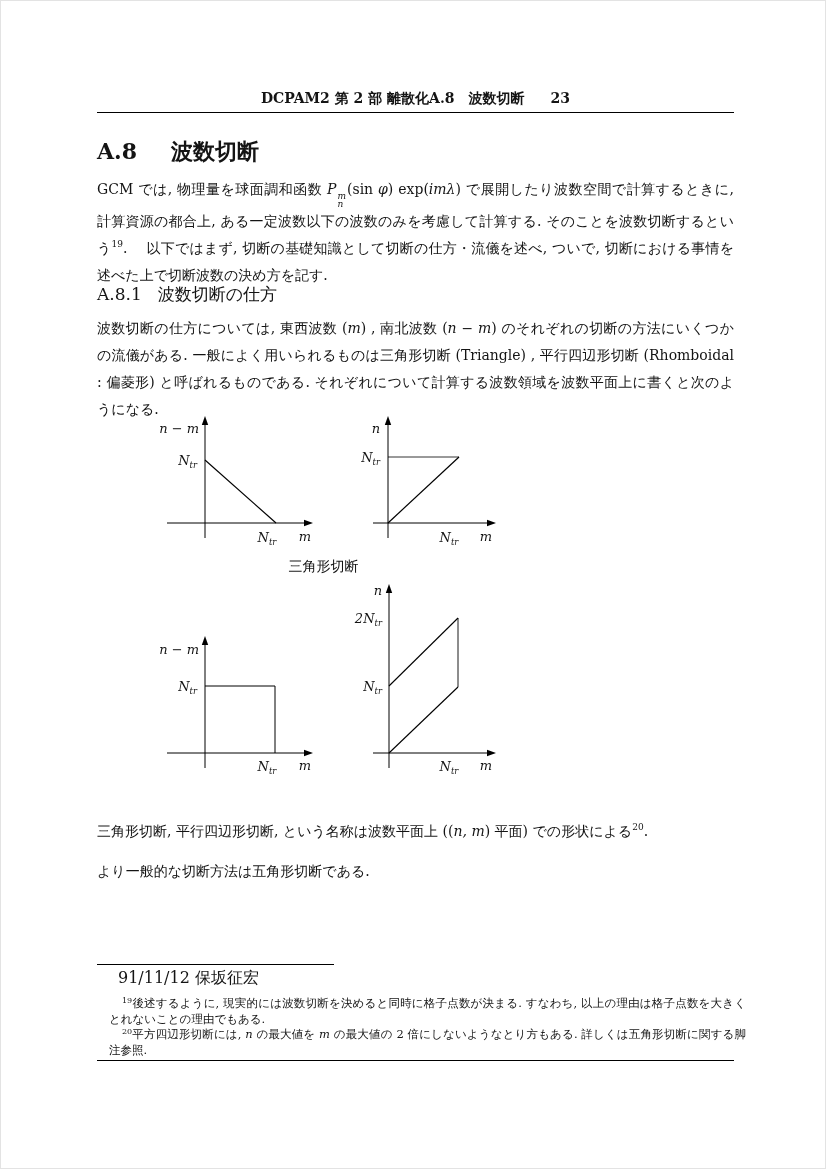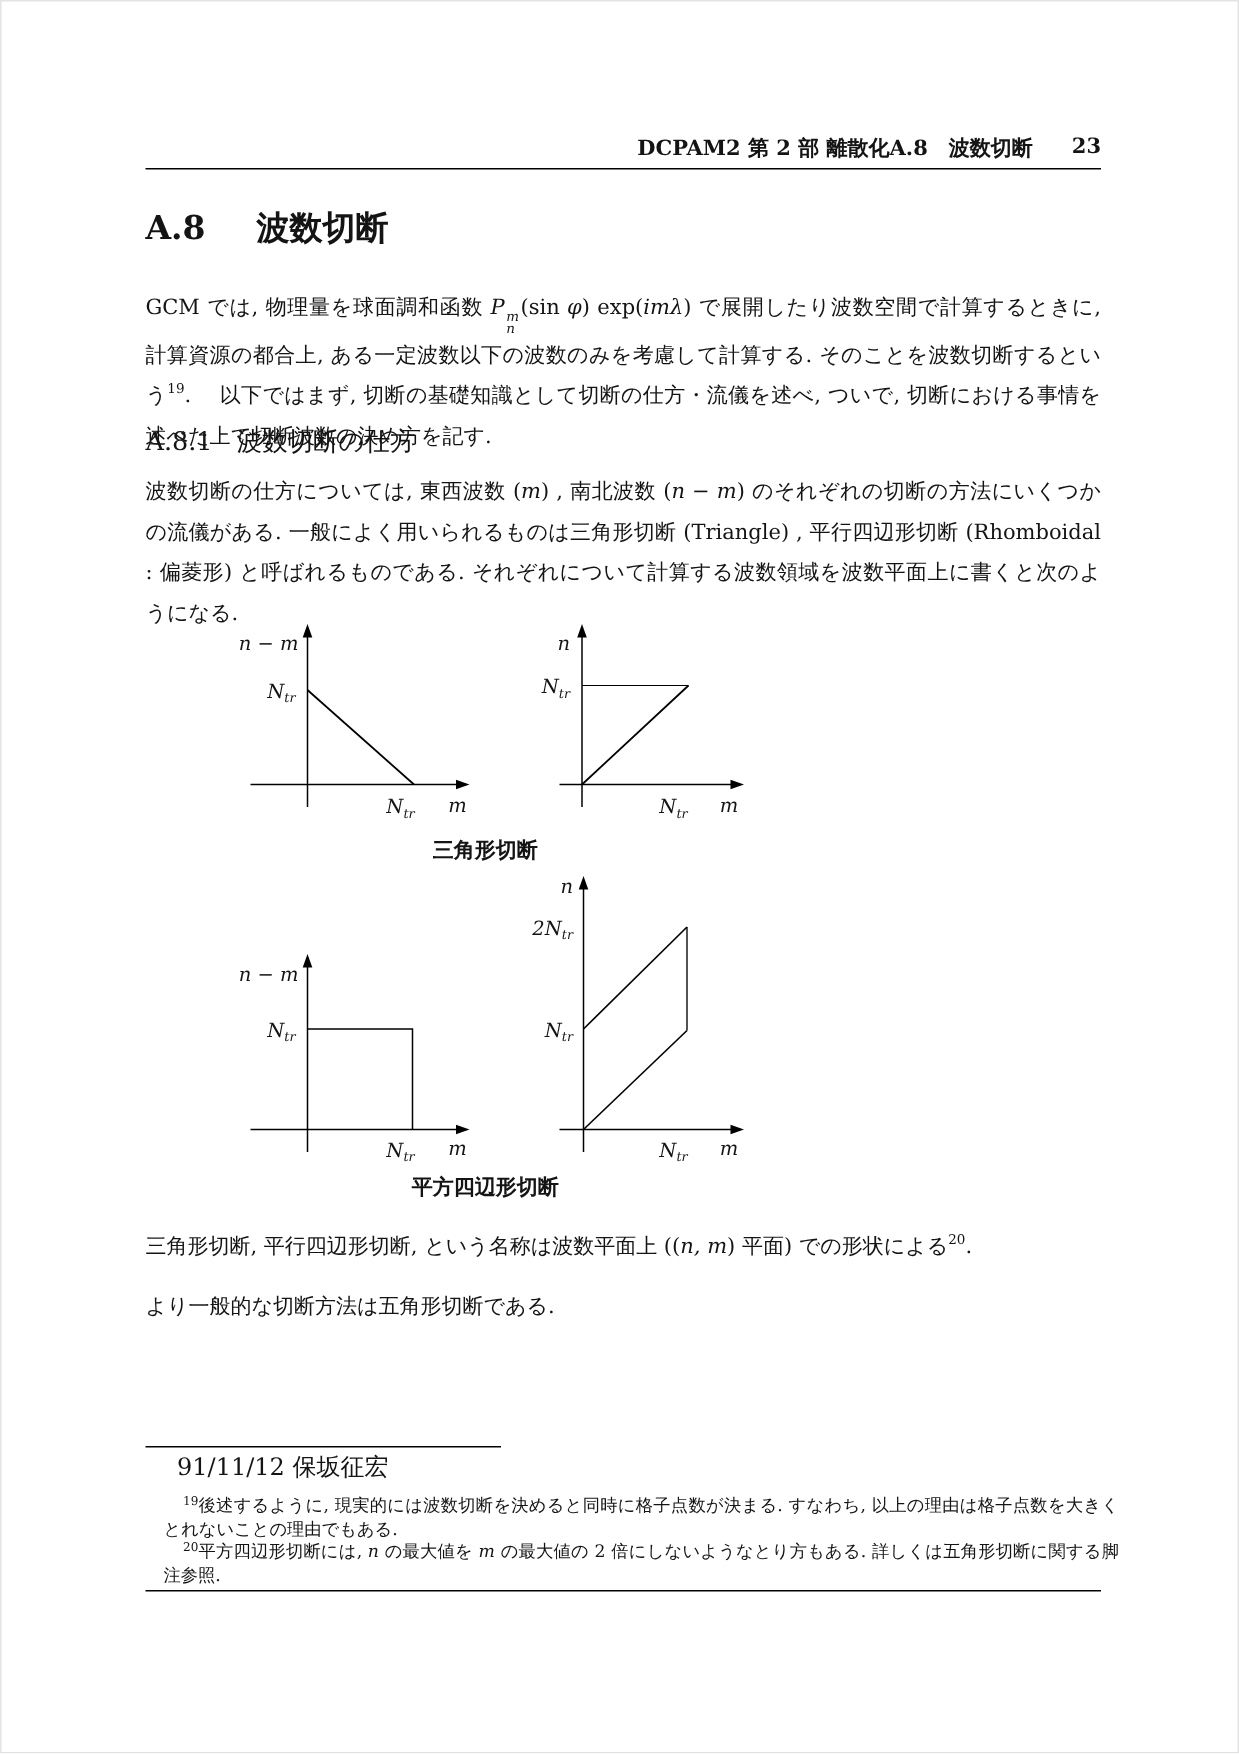--- a/index.html
+++ b/index.html
@@ -7,37 +7,37 @@
     position:relative;
     width:826px;height:1169px;
     background:#ffffff;
     font-family:"DejaVu Serif", serif;
     color:#141414;
     box-shadow: inset 0 0 0 1px #e3e3e3;
     overflow:hidden;
   }
   .abs{position:absolute;}
   .rule{background:#000;height:1px;}
-  .header{top:90px;left:97px;width:637px;display:flex;justify-content:flex-end;
+  .header{top:90px;left:97px;width:637px;display:flex;justify-content:center;
           font-size:14px;font-weight:bold;}
   .header-right{display:flex;gap:26px;}
   .header-rule{top:112px;left:97px;width:637px;}
   .doc-title{top:137px;left:97px;font-size:22px;font-weight:bold;margin:0;}
   .doc-title .num{margin-right:34px;}
   .body-par{left:97px;width:637px;font-size:14px;line-height:27px;
             text-align:justify;margin:0;}
   .sec-head{top:283px;left:97px;font-size:17px;font-weight:normal;margin:0;}
   .sec-head .num{margin-right:16px;}
   .mi{font-style:italic;}
   .supsub{display:inline-flex;flex-direction:column;align-items:flex-start;
           font-size:9px;line-height:8px;vertical-align:-5px;font-style:italic;
           margin:0 1px;}
   sup.fnref{font-size:9px;vertical-align:6px;line-height:0;}
   .figure{display:flex;align-items:flex-end;}
-  .fig-caption{font-size:14px;text-align:center;margin-top:6px;font-weight:bold;}
+  .fig-caption{font-size:14px;text-align:center;margin-top:6px;}
   svg text{font-family:"DejaVu Serif", serif;font-size:13px;fill:#141414;}
   svg .it{font-style:italic;}
   svg .ssub{font-size:8.5px;}
   .fn-rule{top:964px;left:97px;width:237px;}
   .fn-date{top:968px;left:97px;width:637px;font-size:16px;padding-left:21px;box-sizing:border-box;}
   .footnote{left:97px;width:637px;font-size:11.5px;line-height:15.5px;
             text-align:justify;margin:12px;text-indent:13px;}
   .footnote sup.fnref{font-size:8px;vertical-align:4px;}
   .footer-rule{top:1060px;left:97px;width:637px;}
   .footer{top:1065px;left:97px;width:637px;display:flex;justify-content:space-between;
@@ -55,21 +55,21 @@
       <span>A.8　波数切断</span>
       <span>23</span>
     </span>
   </div>
   <div class="abs rule header-rule"></div>
 
   <h1 class="abs doc-title">
     <span class="num">A.8</span><span>波数切断</span>
   </h1>
 
-  <p class="abs body-par" style="top:192px">
+  <p class="abs body-par" style="top:176px">
     <span>GCM では, 物理量を球面調和函数 </span><span class="mi">P</span><span class="supsub">
         <span>m</span>
         <span>n</span>
       </span><span>(sin </span><span class="mi">φ</span><span>) exp(</span><span class="mi">imλ</span><span>)</span><span> で展開したり波数空間で計算するときに, 計算資源の都合上, ある一定波数以下の波数のみを考慮して計算する. そのことを波数切断するという</span><sup class="fnref">19</sup><span>.　 以下ではまず, 切断の基礎知識として切断の仕方・流儀を述べ, ついで, 切断における事情を述べた上で切断波数の決め方を記す.</span>
   </p>
 
   <h2 class="abs sec-head">
     <span class="num">A.8.1</span><span>波数切断の仕方</span>
   </h2>
 
@@ -131,21 +131,20 @@
         <line x1="59" y1="171" x2="128" y2="105" stroke="#000" stroke-width="1.1"></line>
         <line x1="128" y1="105" x2="128" y2="36" stroke="#000" stroke-width="0.9"></line>
         <line x1="59" y1="104" x2="128" y2="36" stroke="#000" stroke-width="1.1"></line>
         <text x="52" y="13" text-anchor="end" class="it"><tspan>n</tspan></text>
         <text x="52" y="41" text-anchor="end" class="it"><tspan>2N</tspan><tspan class="ssub" dy="3">tr</tspan></text>
         <text x="52" y="109" text-anchor="end" class="it"><tspan>N</tspan><tspan class="ssub" dy="3">tr</tspan></text>
         <text x="119" y="189" text-anchor="middle" class="it"><tspan>N</tspan><tspan class="ssub" dy="3">tr</tspan></text>
         <text x="156" y="188" text-anchor="middle" class="it"><tspan>m</tspan></text>
       </svg>
     </div>
-    <div class="fig-caption">平方四辺形切断</div>
   </div>
 
   <p class="abs body-par" style="top:818px">
     <span>三角形切断, 平行四辺形切断, という名称は波数平面上 ((</span><span class="mi">n, m</span><span>) 平面) での形状による</span><sup class="fnref">20</sup><span>.</span>
   </p>
 
   <p class="abs body-par" style="top:858px">より一般的な切断方法は五角形切断である.</p>
 
   <div class="abs rule fn-rule"></div>
   <div class="abs fn-date">91/11/12 保坂征宏</div>

